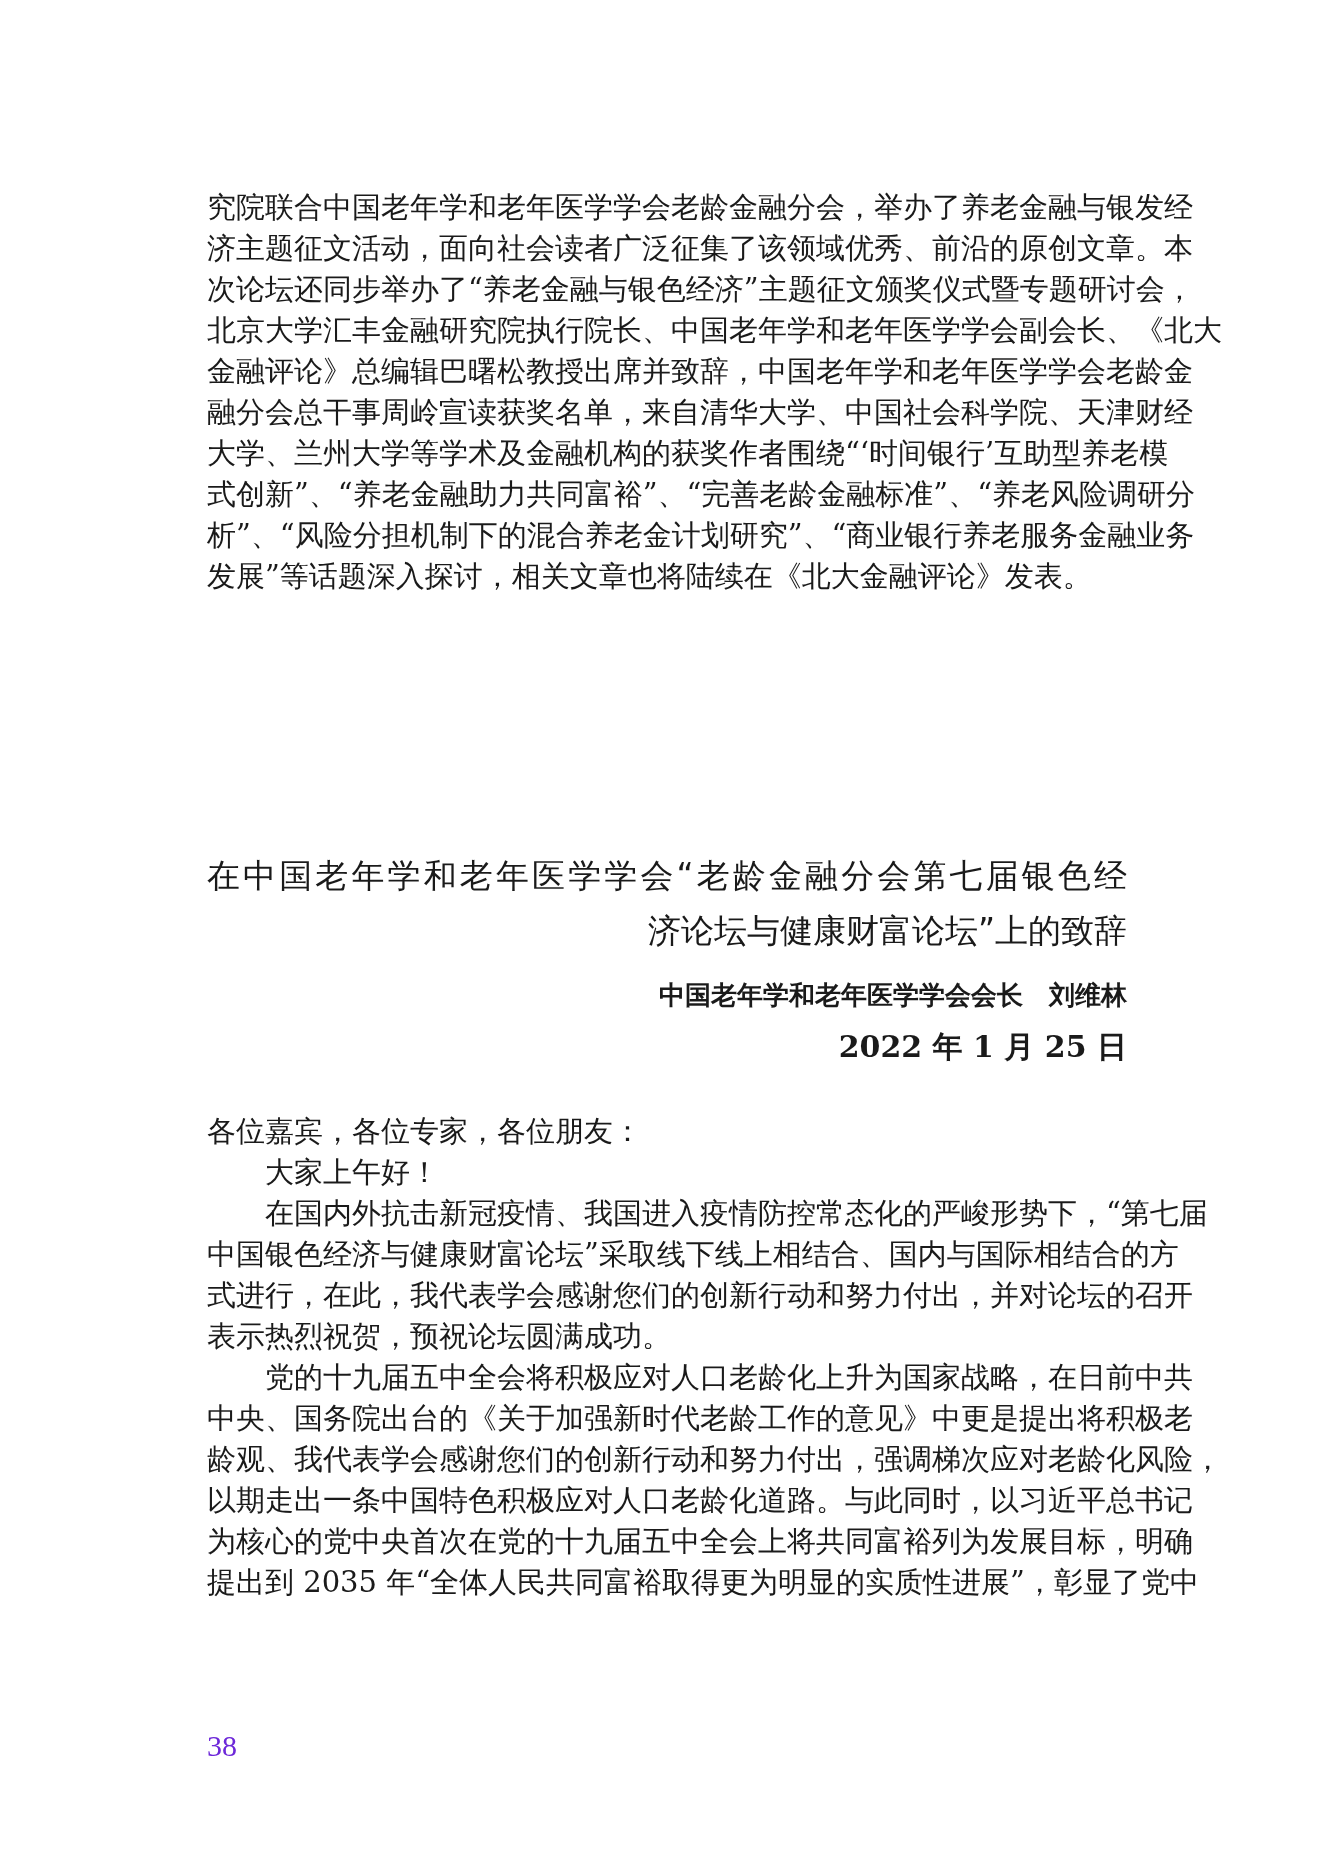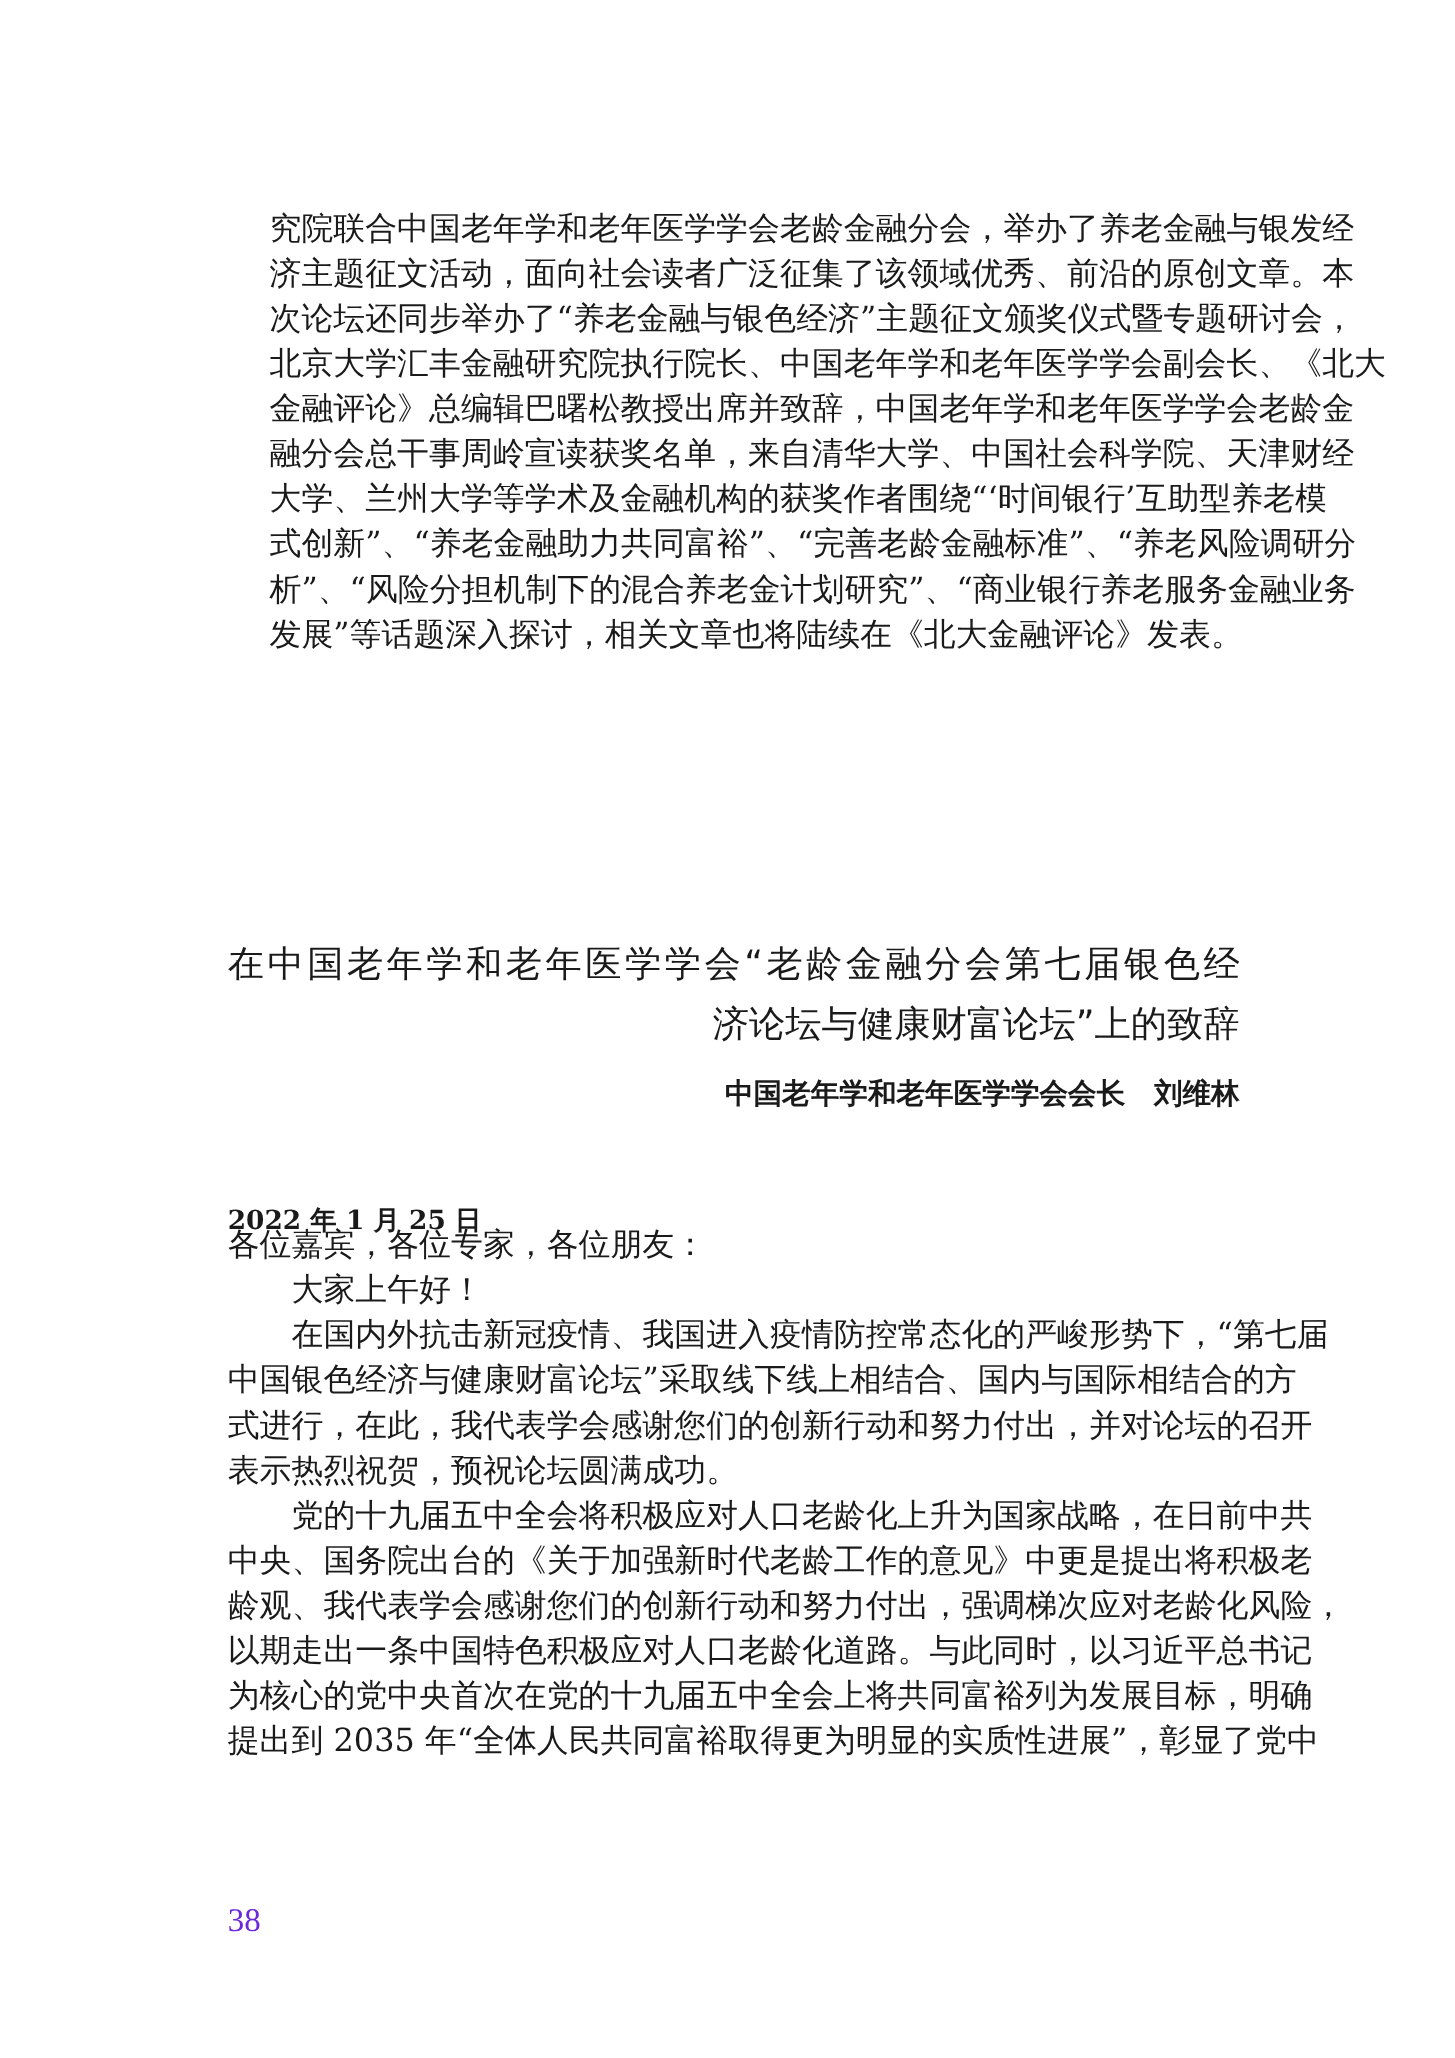--- a/index.html
+++ b/index.html
@@ -18,21 +18,20 @@
     .page {
       position: absolute;
       left: 207px;
       top: 0;
       width: 920px;
     }
     .block {
       position: absolute;
       left: 0;
       width: 920px;
-      margin-left: 38px;
     }
     .line {
       display: block;
       white-space: nowrap;
       font-size: 29px;
       line-height: 41px;
       height: 41px;
       text-align: justify;
       text-align-last: justify;
       letter-spacing: 0;
@@ -76,23 +75,23 @@
       top: 978px;
       text-align: right;
       font-size: 26px;
       line-height: 34px;
       font-weight: bold;
     }
     .date {
       position: absolute;
       left: 0;
       width: 920px;
-      top: 1092px;
-      text-align: left;
-      font-size: 24px;
+      top: 1030px;
+      text-align: right;
+      font-size: 30px;
       line-height: 34px;
       font-weight: bold;
     }
     .speech {
       position: absolute;
       left: 0;
       width: 920px;
       top: 1111px;
     }
     .page-number {

